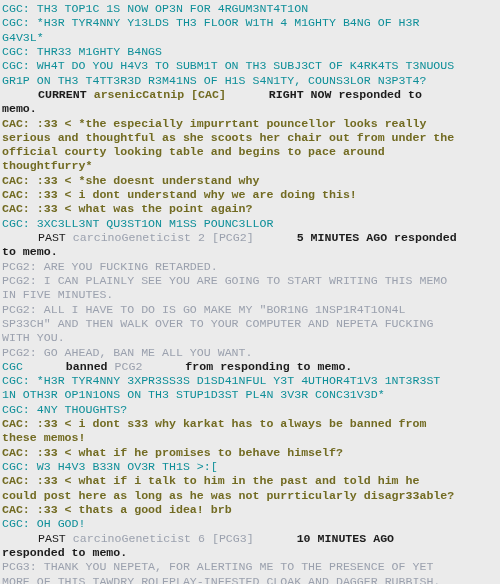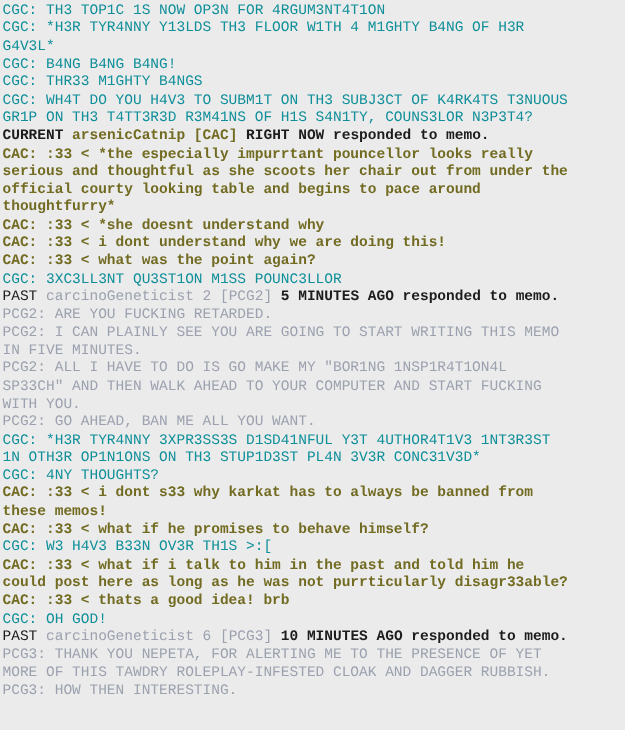--- a/index.html
+++ b/index.html
@@ -25,43 +25,43 @@
   .line {
     white-space: pre-wrap;
     word-wrap: break-word;
     overflow-wrap: break-word;
     letter-spacing: 0px;
   }
   
   .c-cgc  { color: #0f8f99; }
   .c-cac  { color: #726b22; font-weight: bold; }
   .c-pcg  { color: #9ba1ae; }
-  .c-sys  { color: #1c1c1c; font-weight: bold; }
+  .c-sys  { color: #1c1c1c; font-weight: bold; margin-left: 36px; }
   .seg-plain { font-weight: normal; text-align: center; }
 </style>
 </head>
 <body>
 
 <div id="memo-log">
     <div class="line"><span class="c-cgc">CGC: TH3 TOP1C 1S NOW OP3N FOR 4RGUM3NT4T1ON</span></div>
     <div class="line"><span class="c-cgc">CGC: *H3R TYR4NNY Y13LDS TH3 FLOOR W1TH 4 M1GHTY B4NG OF H3R G4V3L*</span></div>
-    <div class="line"><span class="c-cgc">CGC: B4NG B4NG B4NG!</span></div>
     <div class="line"><span class="c-cgc">CGC: THR33 M1GHTY B4NGS</span></div>
     <div class="line"><span class="c-cgc">CGC: WH4T DO YOU H4V3 TO SUBM1T ON TH3 SUBJ3CT OF K4RK4TS T3NUOUS GR1P ON TH3 T4TT3R3D R3M41NS OF H1S S4N1TY, COUNS3LOR N3P3T4?</span></div>
     <div class="line"><span class="c-sys">CURRENT </span><span class="c-cac">arsenicCatnip [CAC]</span><span class="c-sys"> RIGHT NOW responded to memo.</span></div>
     <div class="line"><span class="c-cac">CAC: :33 &lt; *the especially impurrtant pouncellor looks really serious and thoughtful as she scoots her chair out from under the official courty looking table and begins to pace around thoughtfurry*</span></div>
     <div class="line"><span class="c-cac">CAC: :33 &lt; *she doesnt understand why</span></div>
     <div class="line"><span class="c-cac">CAC: :33 &lt; i dont understand why we are doing this!</span></div>
     <div class="line"><span class="c-cac">CAC: :33 &lt; what was the point again?</span></div>
     <div class="line"><span class="c-cgc">CGC: 3XC3LL3NT QU3ST1ON M1SS POUNC3LLOR</span></div>
     <div class="line"><span class="c-sys seg-plain">PAST </span><span class="c-pcg">carcinoGeneticist 2 [PCG2]</span><span class="c-sys"> 5 MINUTES AGO responded to memo.</span></div>
     <div class="line"><span class="c-pcg">PCG2: ARE YOU FUCKING RETARDED.</span></div>
     <div class="line"><span class="c-pcg">PCG2: I CAN PLAINLY SEE YOU ARE GOING TO START WRITING THIS MEMO IN FIVE MINUTES.</span></div>
-    <div class="line"><span class="c-pcg">PCG2: ALL I HAVE TO DO IS GO MAKE MY "BOR1NG 1NSP1R4T1ON4L SP33CH" AND THEN WALK AHEAD TO YOUR COMPUTER AND START FUCKING WITH YOU.</span></div>
+    <div class="line"><span class="c-pcg">PCG2: ALL I HAVE TO DO IS GO MAKE MY "BOR1NG 1NSP1R4T1ON4L SP33CH" AND THEN WALK OVER TO YOUR COMPUTER AND NEPETA FUCKING WITH YOU.</span></div>
     <div class="line"><span class="c-pcg">PCG2: GO AHEAD, BAN ME ALL YOU WANT.</span></div>
+    <div class="line"><span class="c-cgc">CGC</span><span class="c-sys"> banned </span><span class="c-pcg">PCG2</span><span class="c-sys"> from responding to memo.</span></div>
     <div class="line"><span class="c-cgc">CGC: *H3R TYR4NNY 3XPR3SS3S D1SD41NFUL Y3T 4UTHOR4T1V3 1NT3R3ST 1N OTH3R OP1N1ONS ON TH3 STUP1D3ST PL4N 3V3R CONC31V3D*</span></div>
     <div class="line"><span class="c-cgc">CGC: 4NY THOUGHTS?</span></div>
     <div class="line"><span class="c-cac">CAC: :33 &lt; i dont s33 why karkat has to always be banned from these memos!</span></div>
     <div class="line"><span class="c-cac">CAC: :33 &lt; what if he promises to behave himself?</span></div>
     <div class="line"><span class="c-cgc">CGC: W3 H4V3 B33N OV3R TH1S &gt;:[</span></div>
     <div class="line"><span class="c-cac">CAC: :33 &lt; what if i talk to him in the past and told him he could post here as long as he was not purrticularly disagr33able?</span></div>
     <div class="line"><span class="c-cac">CAC: :33 &lt; thats a good idea! brb</span></div>
     <div class="line"><span class="c-cgc">CGC: OH GOD!</span></div>
     <div class="line"><span class="c-sys seg-plain">PAST </span><span class="c-pcg">carcinoGeneticist 6 [PCG3]</span><span class="c-sys"> 10 MINUTES AGO responded to memo.</span></div>
     <div class="line"><span class="c-pcg">PCG3: THANK YOU NEPETA, FOR ALERTING ME TO THE PRESENCE OF YET MORE OF THIS TAWDRY ROLEPLAY-INFESTED CLOAK AND DAGGER RUBBISH.</span></div>

